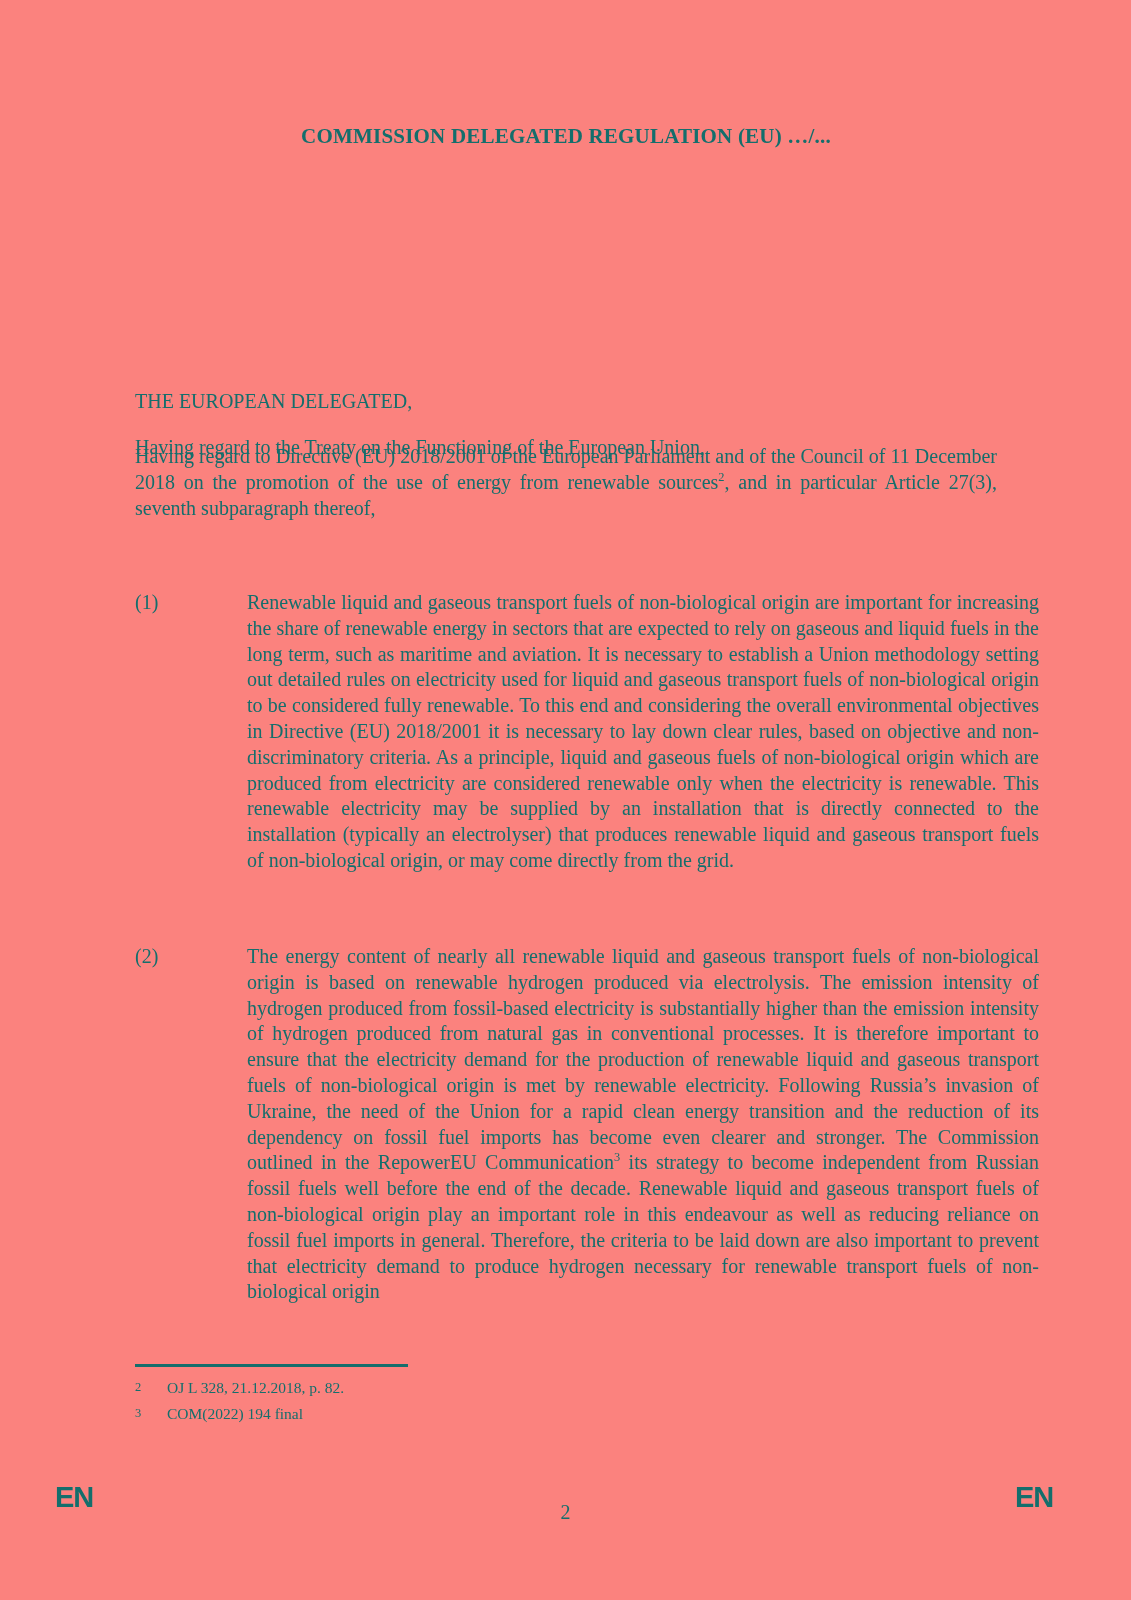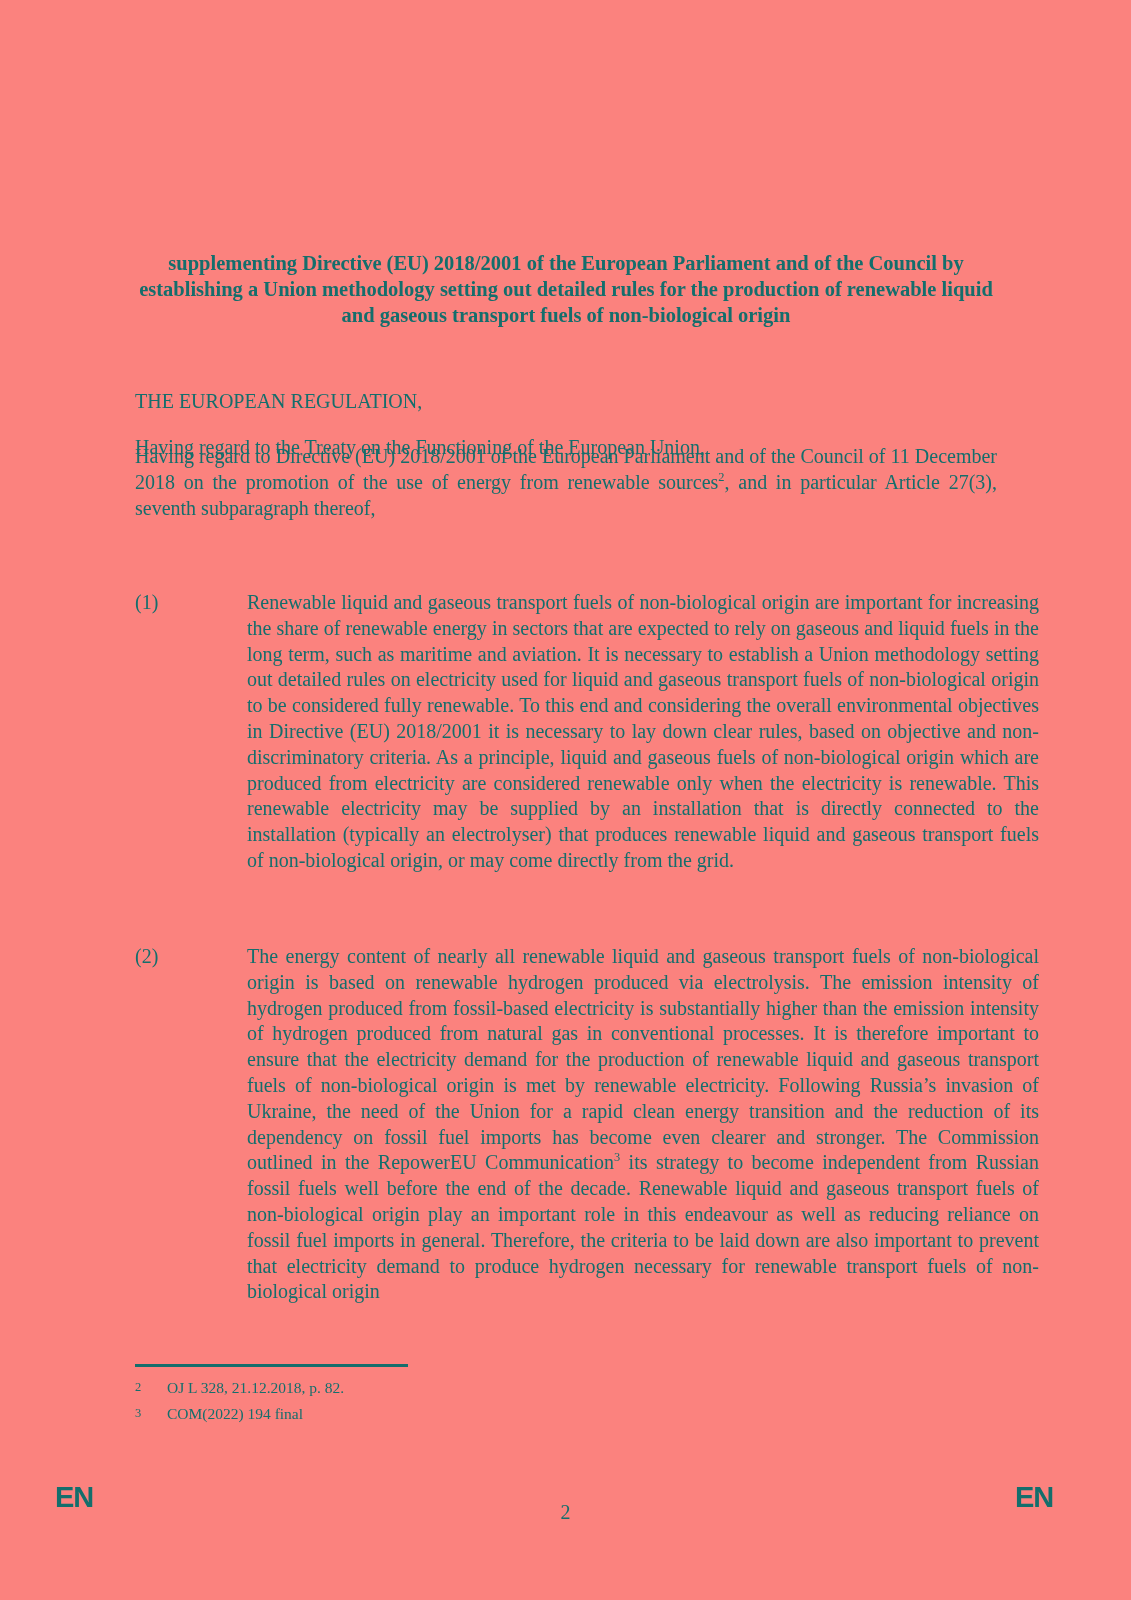--- a/index.html
+++ b/index.html
@@ -45,25 +45,25 @@
   }
   .footer-en-left { left: 55px; }
   .footer-en-right { left: 1015px; }
   .page-num { top: 1501px; left: 0; width: 100%; text-align: center; font-size: 20px; }
 </style>
 </head>
 <body>
 
 <div class="page">
 
+  <div class="abs doc-col center bold title">COMMISSION DELEGATED REGULATION (EU) …/...</div>
 
 
-  <div class="abs doc-col center bold subject">supplementing Directive (EU) 2018/2001 of the European Parliament and of the Council by establishing a Union methodology setting out detailed rules for the production of renewable liquid and gaseous transport fuels of non-biological origin</div>
 
-  <div class="abs doc-col body-par p-commission">THE EUROPEAN REGULATION,</div>
+  <div class="abs doc-col body-par p-commission">THE EUROPEAN DELEGATED,</div>
 
   <div class="abs doc-col body-par p-treaty">Having regard to the Treaty on the Functioning of the European Union,</div>
 
   <div class="abs doc-col body-par p-directive"><span>Having regard to Directive (EU) 2018/2001 of the European Parliament and of the Council of 11 December 2018 on the promotion of the use of energy from renewable sources</span><sup class="fnref">2</sup><span>, and in particular Article 27(3), seventh subparagraph thereof,</span></div>
 
 
   <div class="abs recital recital-1 body-par">
     <span class="num">(1)</span>
     <div class="rtext">Renewable liquid and gaseous transport fuels of non-biological origin are important for increasing the share of renewable energy in sectors that are expected to rely on gaseous and liquid fuels in the long term, such as maritime and aviation. It is necessary to establish a Union methodology setting out detailed rules on electricity used for liquid and gaseous transport fuels of non-biological origin to be considered fully renewable. To this end and considering the overall environmental objectives in Directive (EU) 2018/2001 it is necessary to lay down clear rules, based on objective and non-discriminatory criteria. As a principle, liquid and gaseous fuels of non-biological origin which are produced from electricity are considered renewable only when the electricity is renewable. This renewable electricity may be supplied by an installation that is directly connected to the installation (typically an electrolyser) that produces renewable liquid and gaseous transport fuels of non-biological origin, or may come directly from the grid.</div>
   </div>

